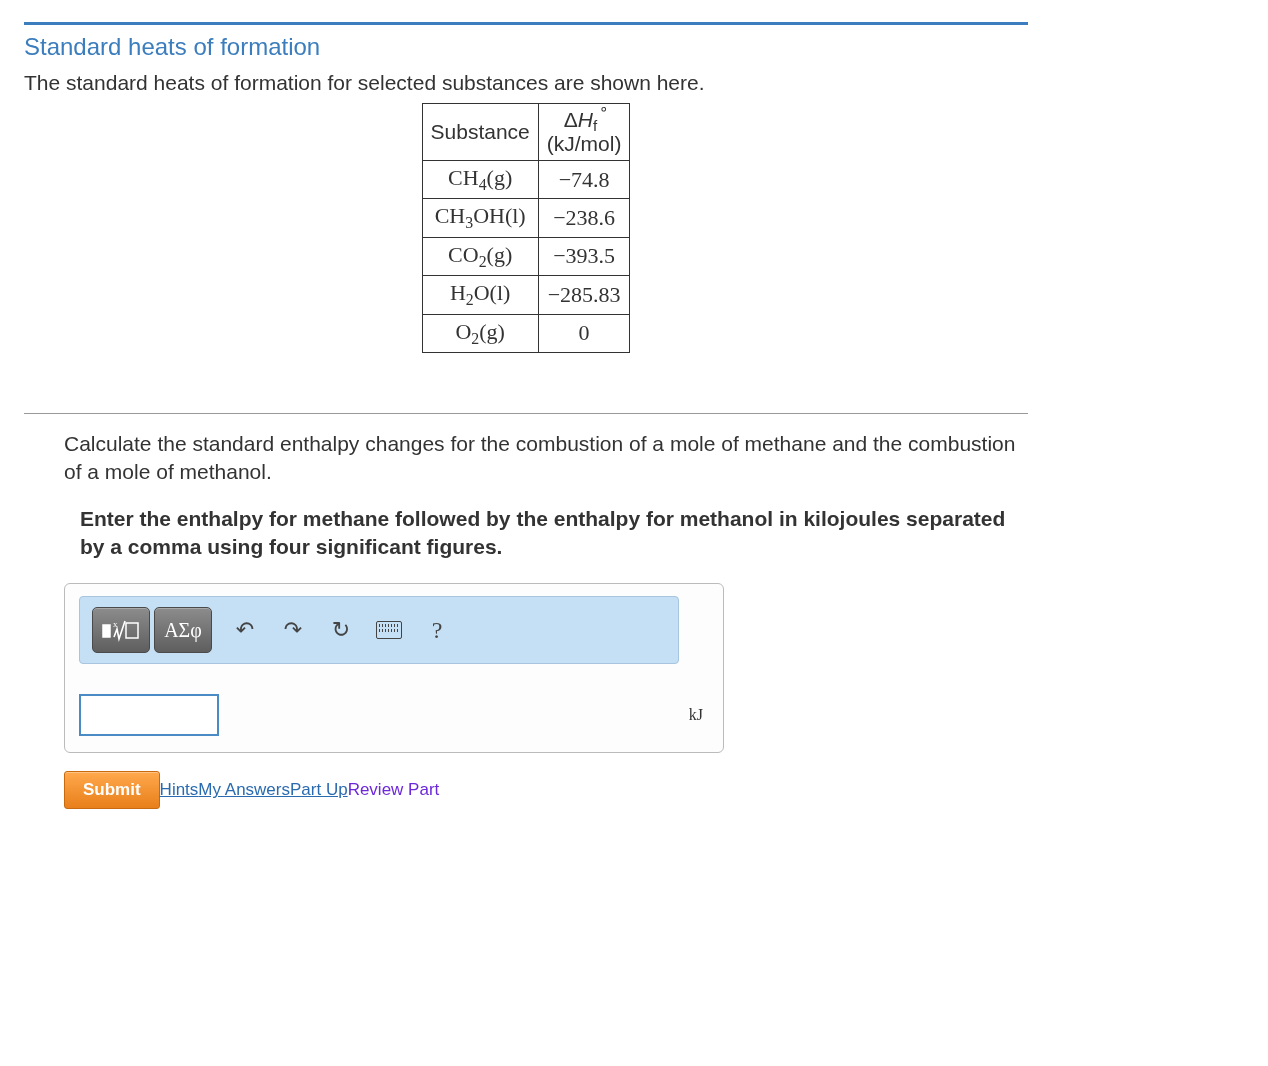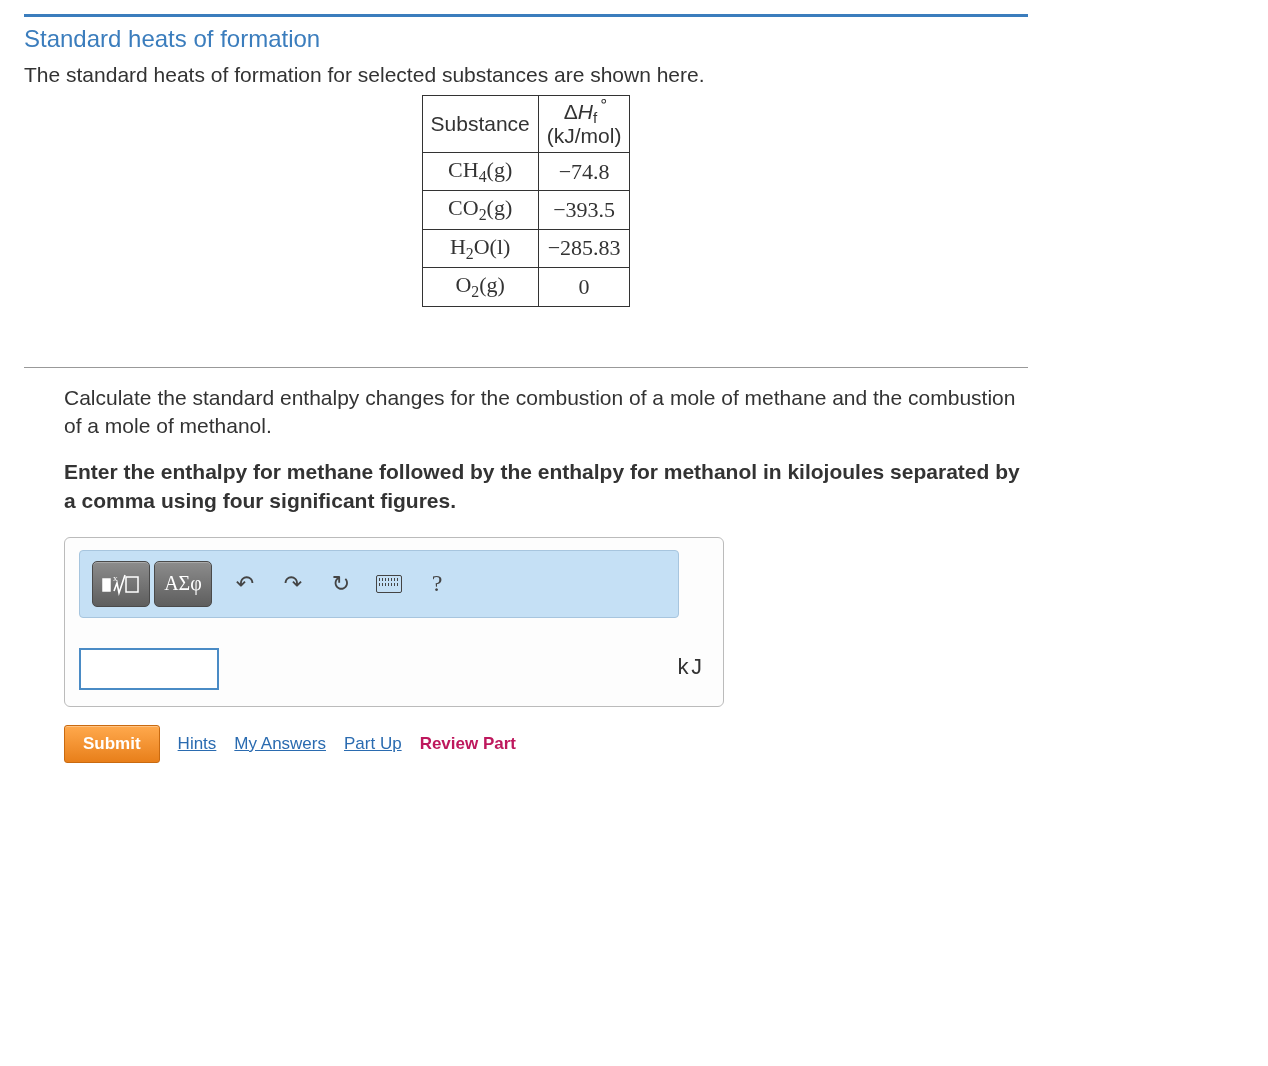--- a/index.html
+++ b/index.html
@@ -5,21 +5,21 @@
   body {
     margin: 0;
     padding: 0;
     font-family: Arial, Helvetica, sans-serif;
     font-size: 21px;
     color: #333;
     background: #fff;
   }
   .container {
     width: 1052px;
-    padding: 4px 24px;
+    padding: 12px 24px;
     box-sizing: border-box;
   }
   .divider {
     border-top: 3px solid #3b7dbd;
     margin: 10px 0 8px 0;
   }
   .section-title {
     color: #3b7dbd;
     font-size: 24px;
     margin: 6px 0 10px 0;
@@ -57,21 +57,21 @@
   }
   .question-body {
     padding-left: 40px;
   }
   .question-text {
     margin: 0 0 18px 0;
     line-height: 1.35;
   }
   .instruction-text {
     font-weight: bold;
-    margin: 0 0 22px 0;
+    margin: 0 0 22px 16px;
     line-height: 1.35;
   }
   .answer-box {
     border: 1px solid #bbb;
     border-radius: 6px;
     background: #fdfdfd;
     width: 660px;
     padding: 12px 14px 16px 14px;
     box-sizing: border-box;
   }
@@ -123,53 +123,52 @@
   .answer-input {
     width: 140px;
     height: 42px;
     border: 2px solid #4a8bc5;
     font-size: 18px;
     padding: 2px 6px;
     box-sizing: border-box;
     outline: none;
   }
   .unit-label {
-    font-family: Liberation Mono, monospace;
-    font-size: 22px;
+    font-family: Liberation Serif, serif;
+    font-size: 16px;
     color: #333;
     margin-left: auto;
     padding-right: 6px;
   }
   .action-row {
     margin-top: 18px;
     display: flex;
     align-items: center;
-    gap: 18px;
   }
   .submit-btn {
     background: linear-gradient(#ffa94d, #e87f1a);
     border: 1px solid #c96a10;
     color: #fff;
     font-weight: bold;
     font-size: 17px;
     padding: 8px 18px;
     border-radius: 3px;
     cursor: pointer;
     box-shadow: inset 0 1px 0 rgba(255,255,255,0.3);
   }
   .link {
     color: #2a6bb0;
     text-decoration: underline;
     font-weight: normal;
     font-size: 17px;
     cursor: pointer;
   }
   .link-disabled {
-    color: #be185d;
-    font-weight: bold;
+    color: #6d28d9;
+    font-weight: normal;
     font-size: 17px;
     text-decoration: none;
     cursor: default;
   }
   sub { font-size: 0.72em; }
   sup { font-size: 0.72em; }
   .kbd-icon {
     border: 1.5px solid #444;
     border-radius: 2px;
     width: 24px;
@@ -205,20 +204,24 @@
     <tbody>
         <tr>
       <th>Substance</th>
       <th>
         Δ<i>H</i><span style="position:relative;"><sub style="position:absolute;left:0;top:0.6em;">f</sub><sup style="position:absolute;left:0.4em;top:-0.55em;">∘</sup></span>&nbsp;&nbsp;<br>(kJ/mol)
       </th>
     </tr>
     <tr>
       <td>CH<sub>4</sub>(g)</td>
       <td>−74.8</td>
+    </tr>
+    <tr>
+      <td>CH<sub>3</sub>OH(l)</td>
+      <td>−238.6</td>
     </tr>
     <tr>
       <td>CO<sub>2</sub>(g)</td>
       <td>−393.5</td>
     </tr>
     <tr>
       <td>H<sub>2</sub>O(l)</td>
       <td>−285.83</td>
     </tr>
     <tr>

